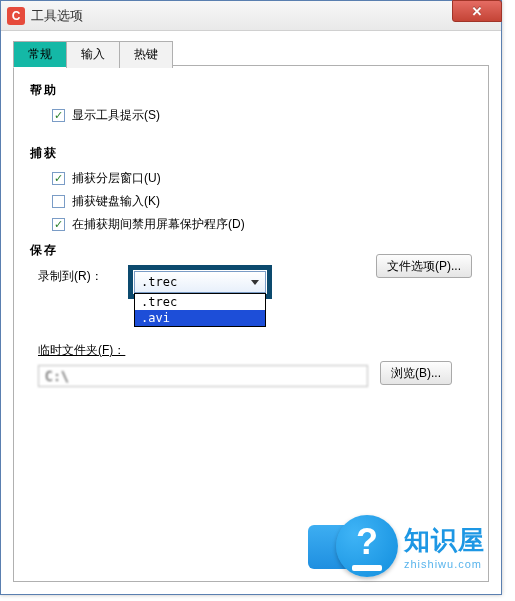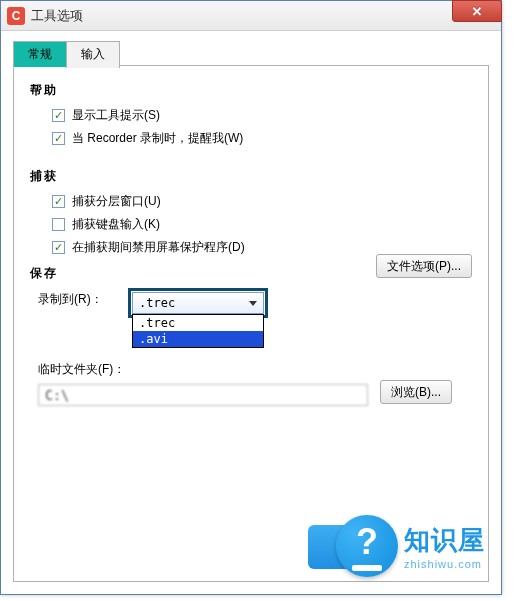--- a/index.html
+++ b/index.html
@@ -153,21 +153,21 @@
   }
   .combo-item {
     padding:1px 6px;
     font-family:"SimSun",monospace;
   }
   .combo-item.hl {
     background:#1d4ed8;
     color:#fff;
   }
   .red-outline {
-    border:3px solid #0c4a6e;
+    border:5px solid #0c4a6e;
     padding:1px;
     display:inline-block;
   }
 
   .btn {
     border:1px solid #a9a9a9;
     background:linear-gradient(#fdfdfd,#e5e5e5);
     height:24px;
     padding:0 10px;
     font-size:12px;
@@ -180,20 +180,21 @@
     position:absolute;
     right:16px;
     top:188px;
   }
 
   .temp-row {
     display:flex;
     align-items:center;
     margin-top:40px;
     margin-left:8px;
+    text-decoration:underline;
   }
   .path-input {
     margin-left:8px;
     margin-top:6px;
     width:330px;
     height:22px;
     border:1px solid #bcbcbc;
     background:#fff;
     padding:0 6px;
     font-family:"SimSun",monospace;
@@ -256,32 +257,29 @@
     <div class="close-btn">
       <span>✕</span>
     </div>
   </div>
 
   <div class="body">
 
     <div class="tabs">
       <div class="tab active"><span>常规</span></div>
       <div class="tab"><span>输入</span></div>
+      <div class="tab"><span>热键</span></div>
     </div>
 
     <div class="panel">
 
       <div class="section-title">帮助</div>
       <div class="row">
         <div class="cb checked"></div>
         <span class="lbl">显示工具提示(S)</span>
-      </div>
-      <div class="row">
-        <div class="cb checked"></div>
-        <span class="lbl">当 Recorder 录制时，提醒我(W)</span>
       </div>
 
       <div class="section-title" style="margin-top:20px">捕获</div>
       <div class="row">
         <div class="cb checked"></div>
         <span class="lbl">捕获分层窗口(U)</span>
       </div>
       <div class="row">
         <div class="cb"></div>
         <span class="lbl">捕获键盘输入(K)</span>

